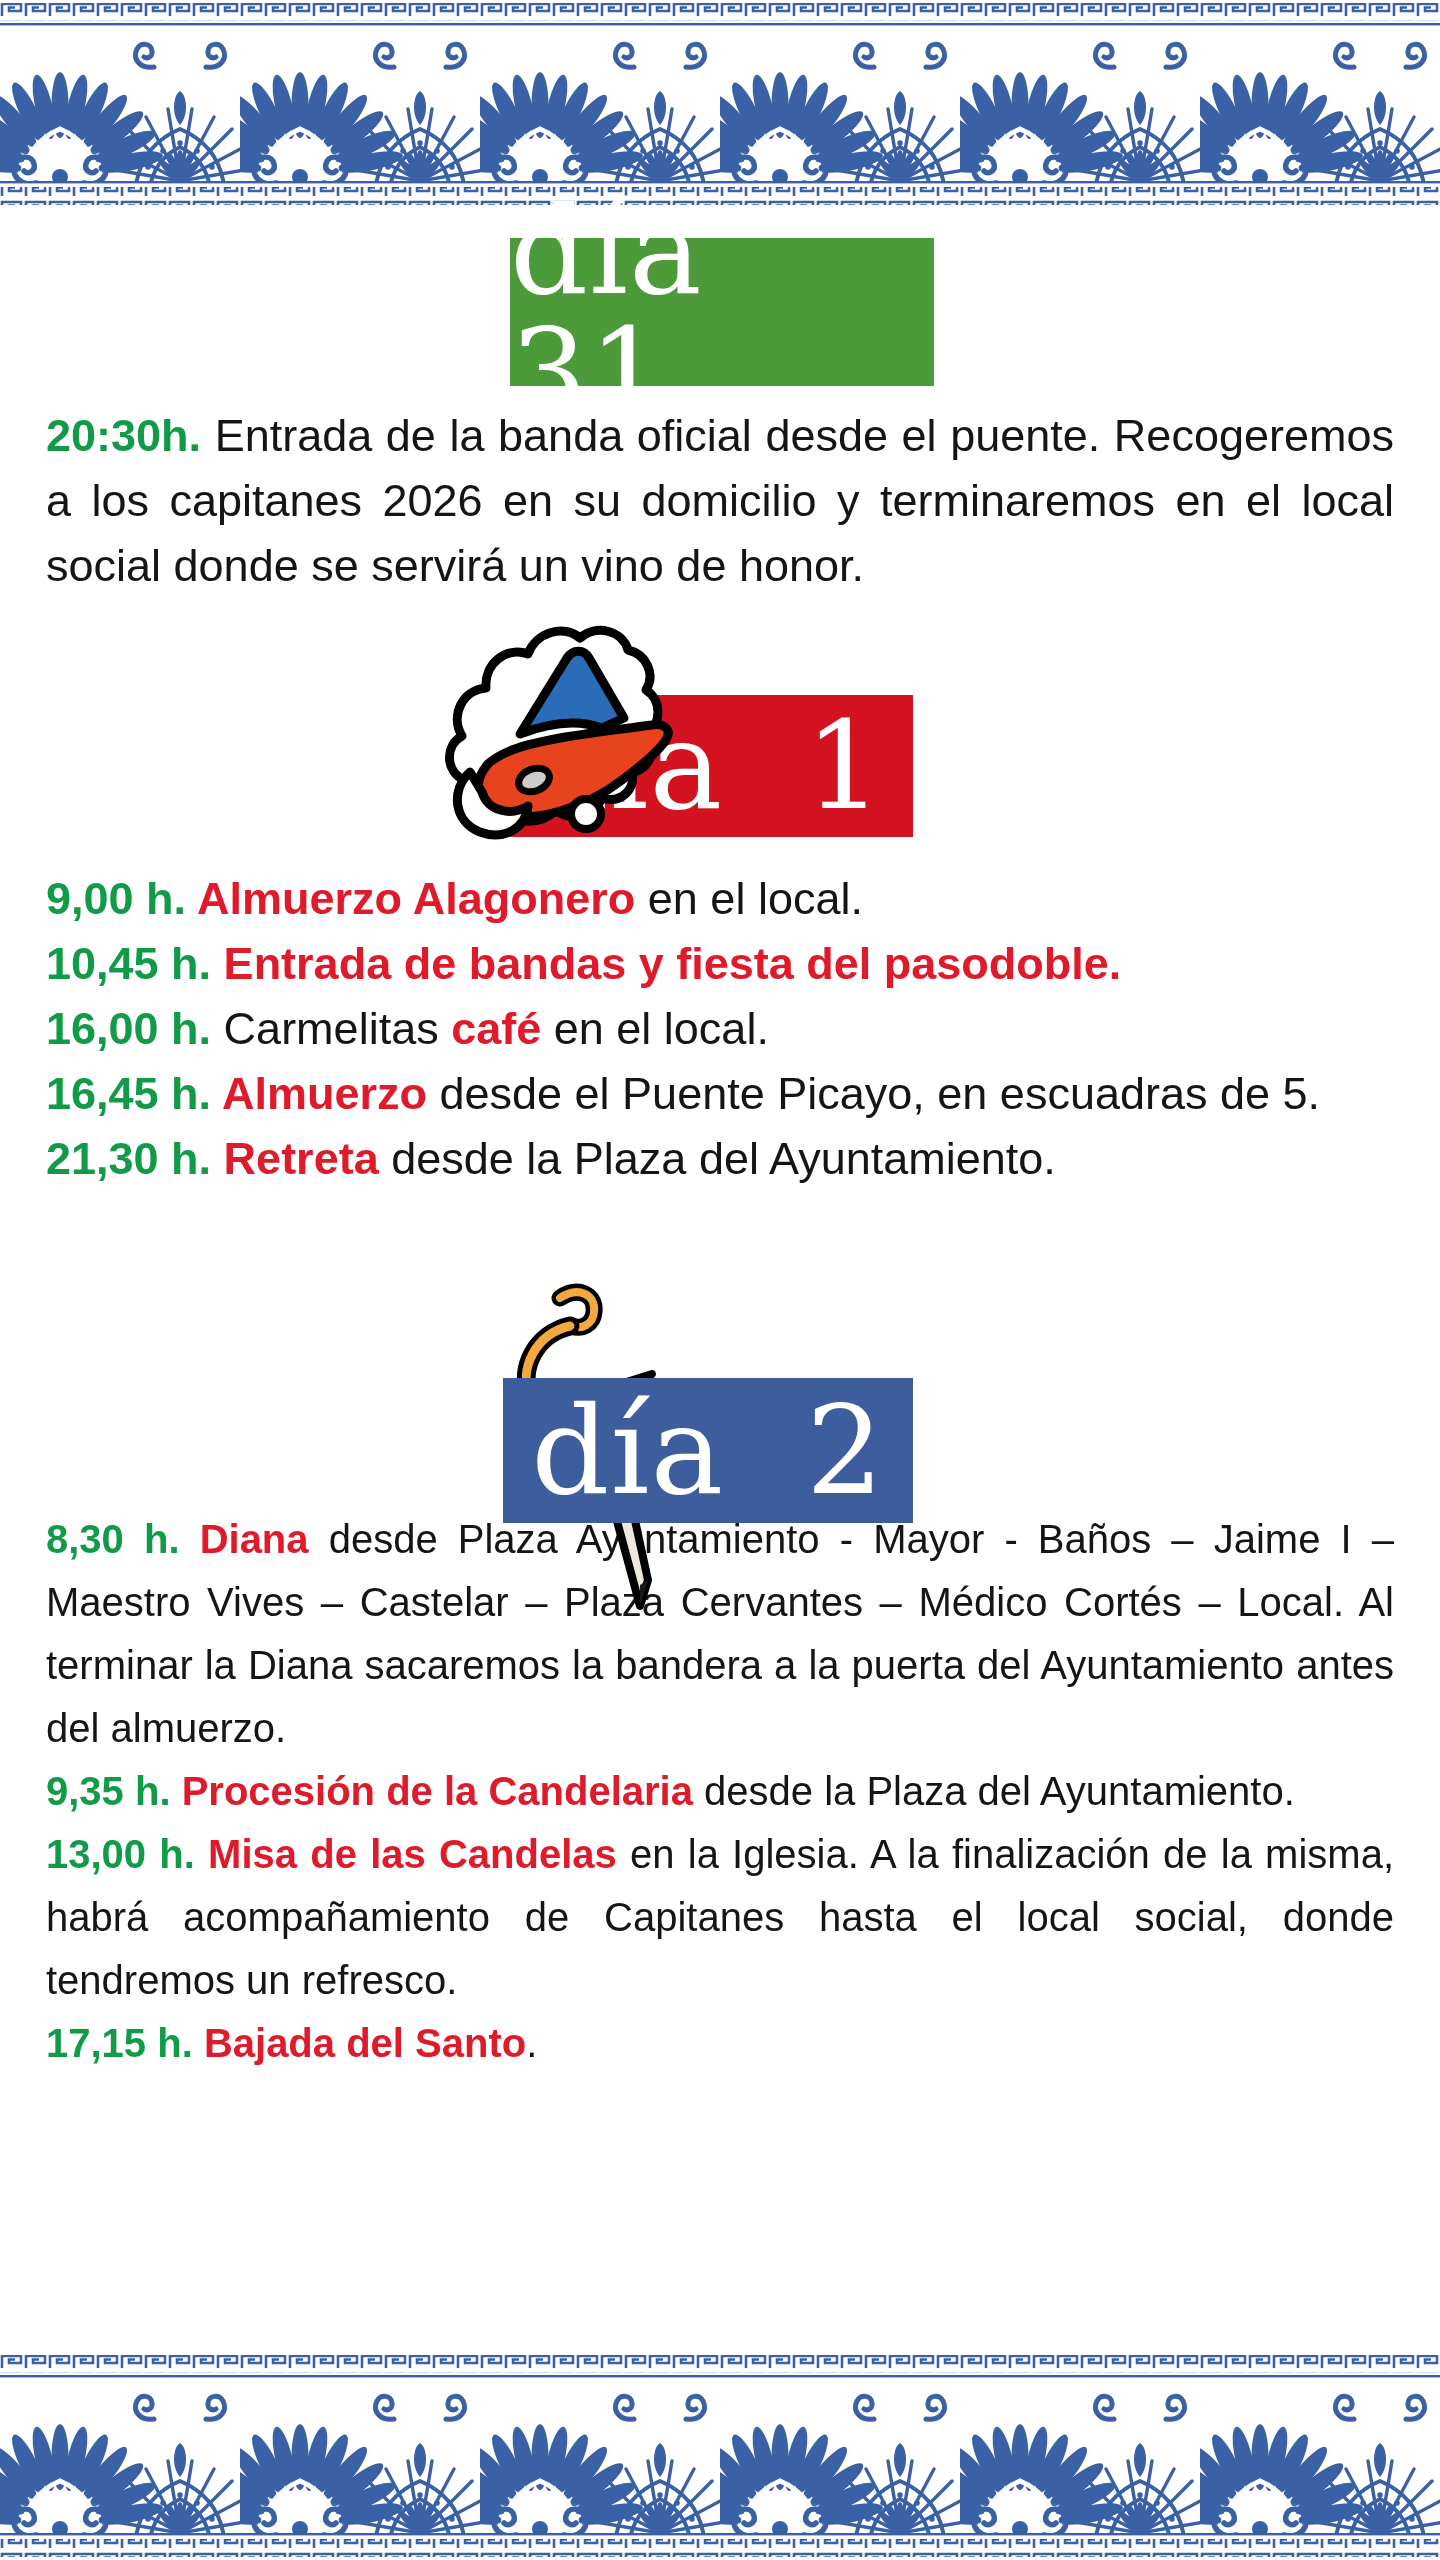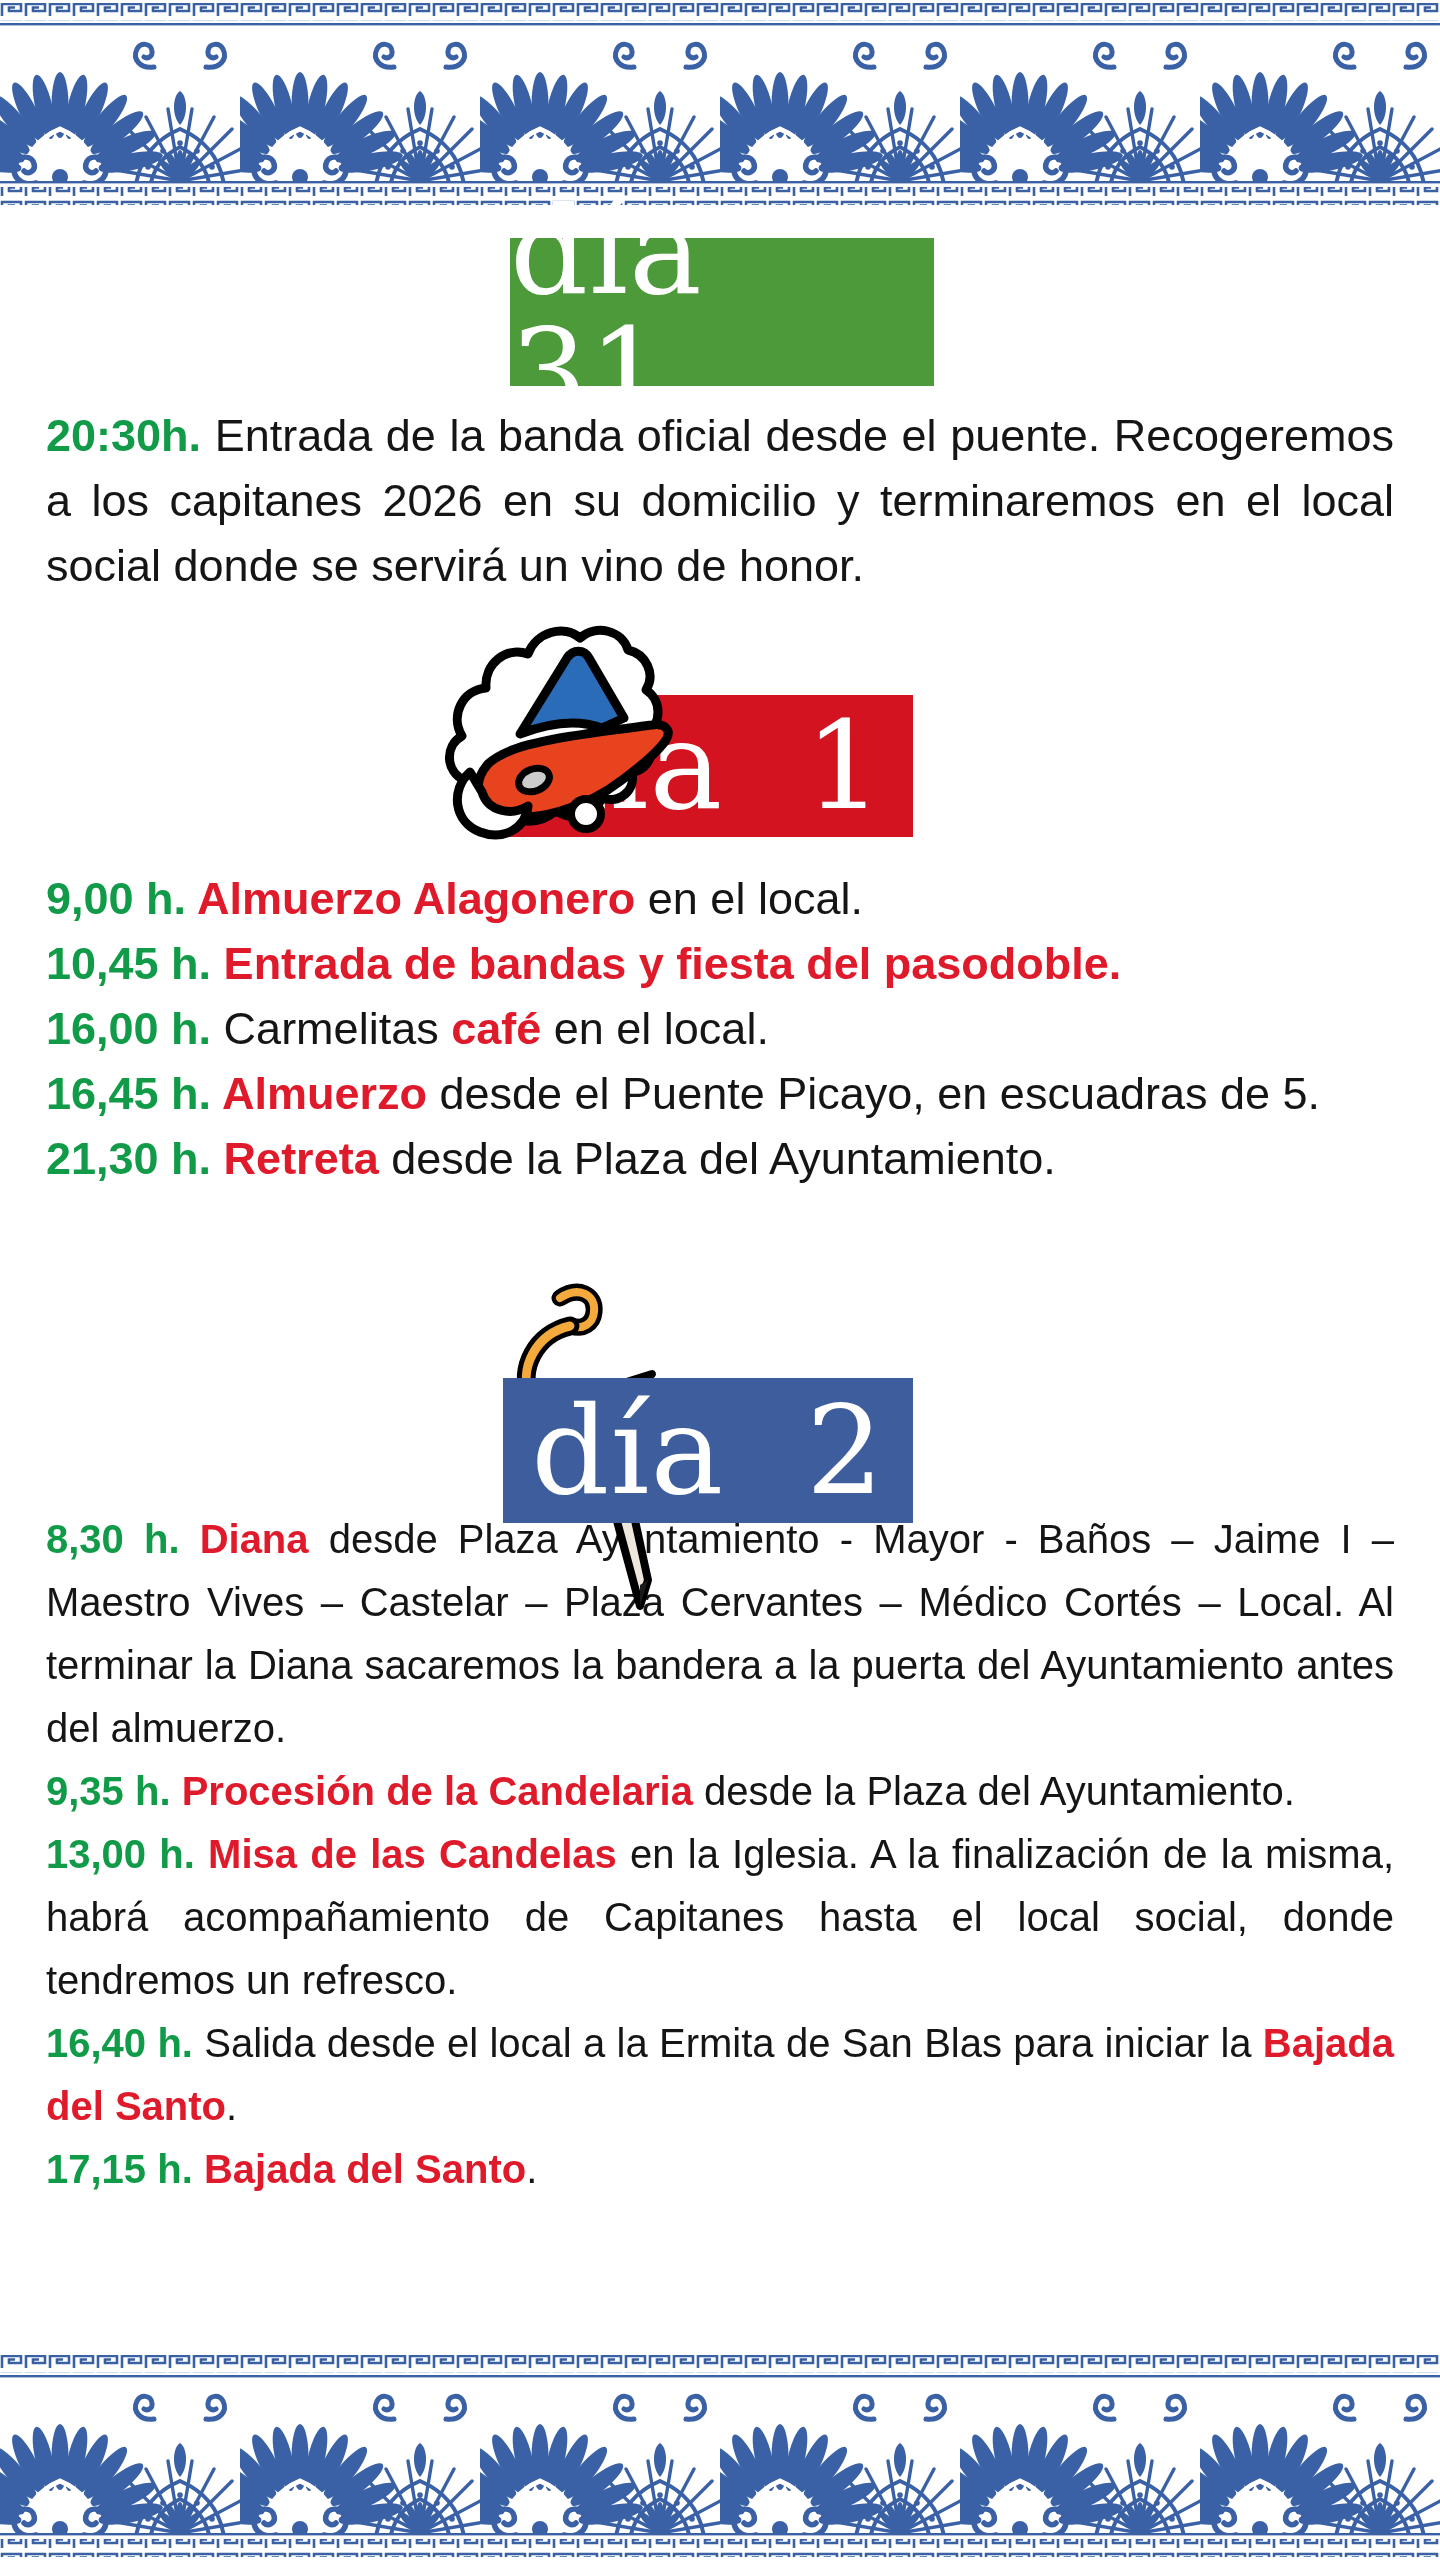--- a/index.html
+++ b/index.html
@@ -178,21 +178,20 @@
   </svg>
 
   <div id="box-2" class="day-box" style="background: rgb(61, 93, 156); text-align: right;">
     <span>día 2</span>
   </div>
 
   <div id="events-2" class="events">
       <p class="event"><span class="seg-time">8,30 h.</span><span class="seg-red"> Diana</span><span class="seg-normal"> desde Plaza Ayuntamiento - Mayor - Baños – Jaime I – Maestro Vives – Castelar – Plaza Cervantes – Médico Cortés – Local. Al terminar la Diana sacaremos la bandera a la puerta del Ayuntamiento antes del almuerzo.</span></p>
       <p class="event"><span class="seg-time">9,35 h.</span><span class="seg-red"> Procesión de la Candelaria</span><span class="seg-normal"> desde la Plaza del Ayuntamiento.</span></p>
       <p class="event"><span class="seg-time">13,00 h.</span><span class="seg-red"> Misa de las Candelas</span><span class="seg-normal"> en la Iglesia. A la finalización de la misma, habrá acompañamiento de Capitanes hasta el local social, donde tendremos un refresco.</span></p>
-      <p class="event"><span class="seg-time">16,40 h.</span><span class="seg-normal"> Salida desde el local a la Ermita de San Blas para iniciar la </span><span class="seg-red">Bajada del Santo</span><span class="seg-normal">.</span></p>
       <p class="event"><span class="seg-time">17,15 h.</span><span class="seg-red"> Bajada del Santo</span><span class="seg-normal">.</span></p>
     </div>
 
   <svg id="border-bottom" class="border" viewBox="0 0 1440 212" xmlns="http://www.w3.org/2000/svg">
     <use href="#border-art"></use>
   </svg>
 
 </div>
 
 </body></html>

